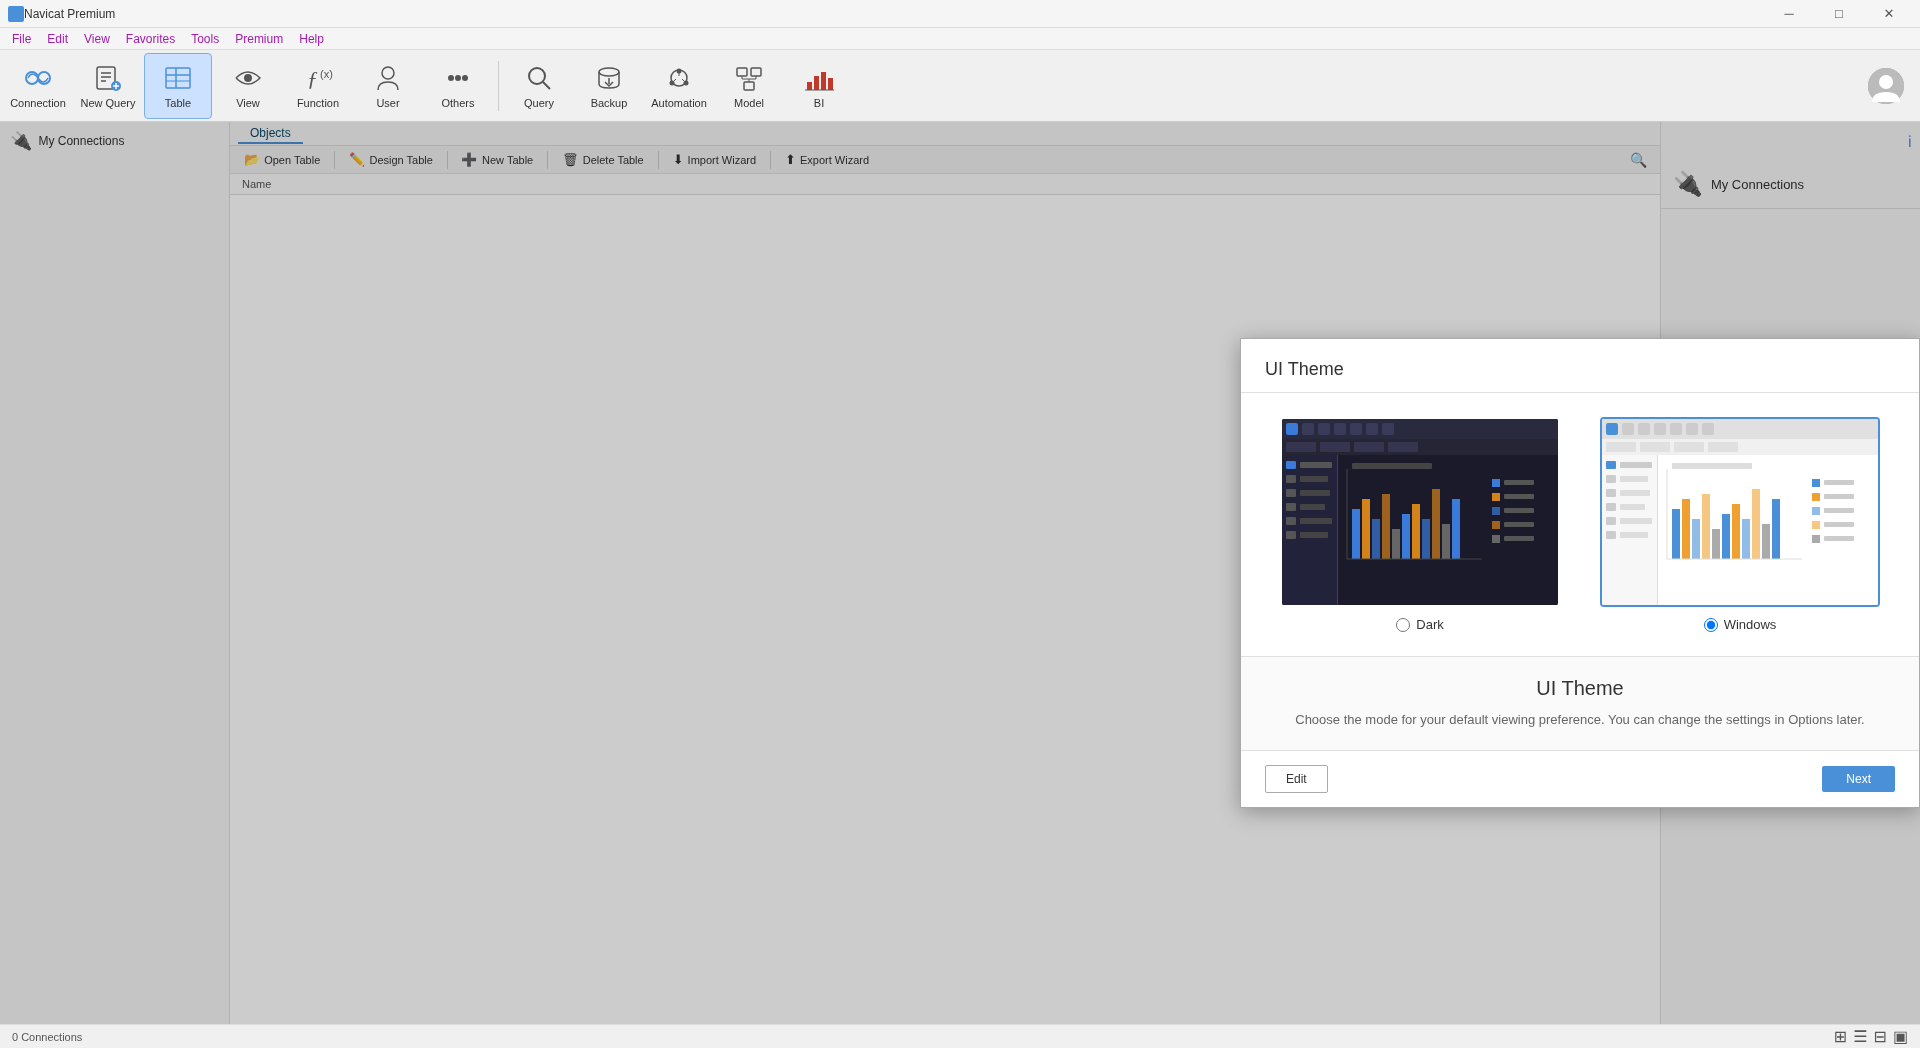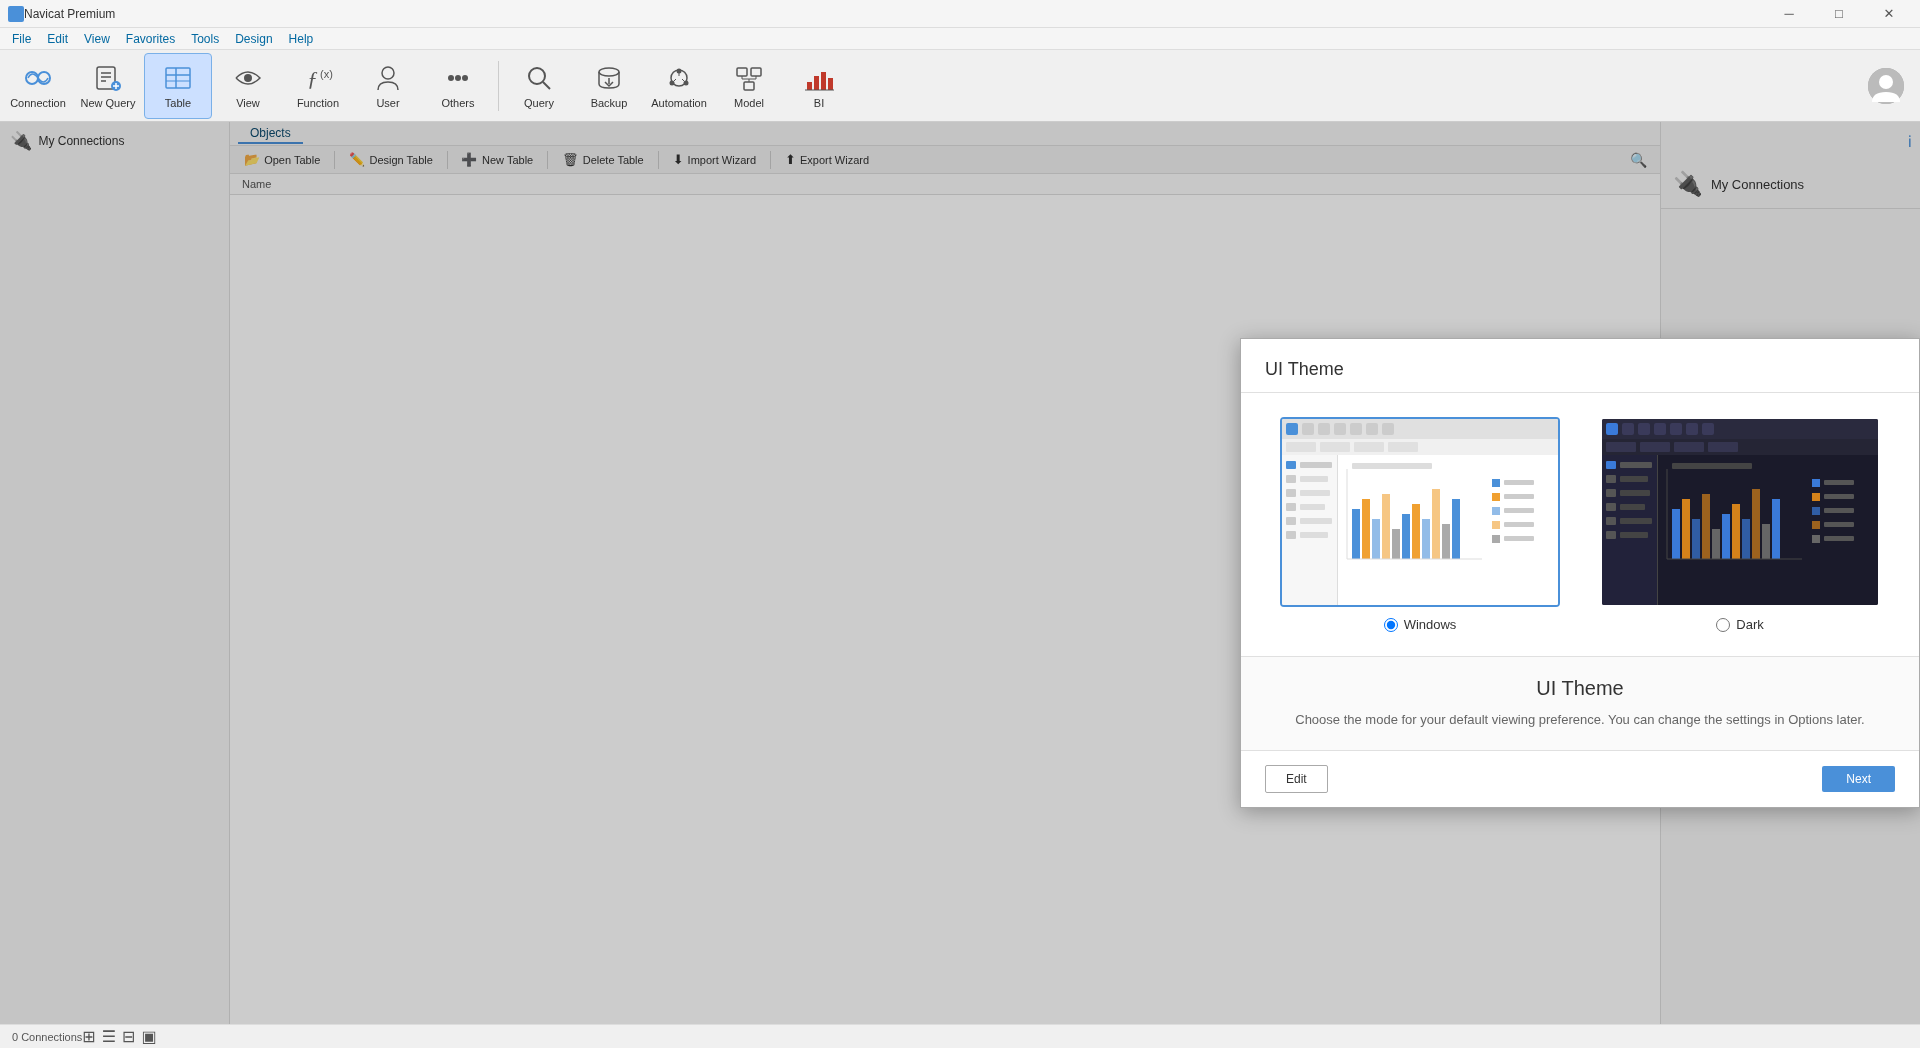--- a/index.html
+++ b/index.html
@@ -29,21 +29,21 @@
       background: #f5f5f5;
       height: 22px;
       display: flex;
       align-items: center;
       padding: 0 4px;
       border-bottom: 1px solid #ddd;
     }
     .menu-item {
       padding: 2px 8px;
       font-size: 12px;
-      color: #0369a1;
+      color: #a21caf;
       cursor: pointer;
       border-radius: 2px;
     }
 
     
     .toolbar {
       background: #f0f0f0;
       height: 72px;
       display: flex;
       align-items: center;
@@ -287,21 +287,21 @@
     
     .status-bar {
       height: 24px;
       background: #f0f0f0;
       border-top: 1px solid #ddd;
       display: flex;
       align-items: center;
       padding: 0 12px;
       font-size: 11px;
       color: #555;
-      justify-content: flex-start;
+      justify-content: space-between;
     }
     .status-right { display: flex; align-items: center; gap: 8px; }
     .taskbar-icons { display: flex; gap: 6px; align-items: center; }
     .taskbar-icon { font-size: 16px; color: #555; }
 
     
     .content-main-area {
       flex: 1;
       overflow: auto;
       position: relative;
@@ -321,21 +321,21 @@
     <button class="title-bar-btn close">✕</button>
   </div>
 </div>
 
 <div class="menu-bar">
   <span class="menu-item">File</span>
   <span class="menu-item">Edit</span>
   <span class="menu-item">View</span>
   <span class="menu-item">Favorites</span>
   <span class="menu-item">Tools</span>
-  <span class="menu-item">Design</span>
+  <span class="menu-item">Premium</span>
   <span class="menu-item">Help</span>
 </div>
 
 <div class="toolbar">
 
   <button class="toolbar-btn">
     <div class="toolbar-icon">
       <svg width="32" height="32" viewBox="0 0 32 32">
         <circle cx="10" cy="16" r="6" fill="none" stroke="#4a90d9" stroke-width="2"></circle>
         <circle cx="22" cy="16" r="6" fill="none" stroke="#4a90d9" stroke-width="2"></circle>
@@ -546,20 +546,97 @@
   <div class="dialog-overlay">
     <div class="dialog">
 
       <div class="dialog-title-section">
         <h2 class="dialog-title">UI Theme</h2>
       </div>
 
       <div class="dialog-body">
 
         <div class="theme-option">
+          <div class="theme-preview">
+            
+            <svg width="280" height="190" viewBox="0 0 280 190" xmlns="http://www.w3.org/2000/svg">
+
+              <rect width="280" height="190" fill="#1e1e2e"></rect>
+
+              <rect width="280" height="20" fill="#2a2a3e"></rect>
+
+              <rect x="4" y="4" width="12" height="12" rx="2" fill="#3a7ad9"></rect>
+              <rect x="20" y="4" width="12" height="12" rx="2" fill="#3a3a5a"></rect>
+              <rect x="36" y="4" width="12" height="12" rx="2" fill="#3a3a5a"></rect>
+              <rect x="52" y="4" width="12" height="12" rx="2" fill="#3a3a5a"></rect>
+              <rect x="68" y="4" width="12" height="12" rx="2" fill="#3a3a5a"></rect>
+              <rect x="84" y="4" width="12" height="12" rx="2" fill="#3a3a5a"></rect>
+              <rect x="100" y="4" width="12" height="12" rx="2" fill="#3a3a5a"></rect>
+
+              <rect x="0" y="20" width="280" height="16" fill="#252535"></rect>
+              <rect x="4" y="23" width="30" height="10" rx="1" fill="#353550"></rect>
+              <rect x="38" y="23" width="30" height="10" rx="1" fill="#353550"></rect>
+              <rect x="72" y="23" width="30" height="10" rx="1" fill="#353550"></rect>
+              <rect x="106" y="23" width="30" height="10" rx="1" fill="#353550"></rect>
+
+              <rect x="0" y="36" width="55" height="154" fill="#22223a"></rect>
+              <rect x="55" y="36" width="1" height="154" fill="#444"></rect>
+
+              <rect x="4" y="42" width="10" height="8" rx="1" fill="#3a7ad9"></rect>
+              <rect x="18" y="43" width="32" height="6" rx="1" fill="#555"></rect>
+              <rect x="4" y="56" width="10" height="8" rx="1" fill="#555"></rect>
+              <rect x="18" y="57" width="28" height="6" rx="1" fill="#444"></rect>
+              <rect x="4" y="70" width="10" height="8" rx="1" fill="#555"></rect>
+              <rect x="18" y="71" width="30" height="6" rx="1" fill="#444"></rect>
+              <rect x="4" y="84" width="10" height="8" rx="1" fill="#555"></rect>
+              <rect x="18" y="85" width="25" height="6" rx="1" fill="#444"></rect>
+              <rect x="4" y="98" width="10" height="8" rx="1" fill="#555"></rect>
+              <rect x="18" y="99" width="32" height="6" rx="1" fill="#444"></rect>
+              <rect x="4" y="112" width="10" height="8" rx="1" fill="#555"></rect>
+              <rect x="18" y="113" width="28" height="6" rx="1" fill="#444"></rect>
+
+              <rect x="56" y="36" width="224" height="154" fill="#1a1a2a"></rect>
+
+              <rect x="70" y="44" width="80" height="6" rx="1" fill="#444"></rect>
+
+              <rect x="70" y="90" width="8" height="50" fill="#3a7ad9"></rect>
+              <rect x="80" y="80" width="8" height="60" fill="#d4821a"></rect>
+              <rect x="90" y="100" width="8" height="40" fill="#3a7ad9" opacity="0.7"></rect>
+              <rect x="100" y="75" width="8" height="65" fill="#d4821a" opacity="0.7"></rect>
+              <rect x="110" y="110" width="8" height="30" fill="#666"></rect>
+              <rect x="120" y="95" width="8" height="45" fill="#3a7ad9"></rect>
+              <rect x="130" y="85" width="8" height="55" fill="#d4821a"></rect>
+              <rect x="140" y="100" width="8" height="40" fill="#3a7ad9" opacity="0.7"></rect>
+              <rect x="150" y="70" width="8" height="70" fill="#d4821a" opacity="0.7"></rect>
+              <rect x="160" y="105" width="8" height="35" fill="#666"></rect>
+              <rect x="170" y="80" width="8" height="60" fill="#3a7ad9"></rect>
+
+              <line x1="65" y1="140" x2="200" y2="140" stroke="#444" stroke-width="1"></line>
+
+              <line x1="65" y1="50" x2="65" y2="140" stroke="#444" stroke-width="1"></line>
+
+              <rect x="210" y="60" width="8" height="8" fill="#3a7ad9"></rect>
+              <rect x="222" y="61" width="30" height="5" rx="1" fill="#555"></rect>
+              <rect x="210" y="74" width="8" height="8" fill="#d4821a"></rect>
+              <rect x="222" y="75" width="30" height="5" rx="1" fill="#555"></rect>
+              <rect x="210" y="88" width="8" height="8" fill="#3a7ad9" opacity="0.7"></rect>
+              <rect x="222" y="89" width="30" height="5" rx="1" fill="#555"></rect>
+              <rect x="210" y="102" width="8" height="8" fill="#d4821a" opacity="0.7"></rect>
+              <rect x="222" y="103" width="30" height="5" rx="1" fill="#555"></rect>
+              <rect x="210" y="116" width="8" height="8" fill="#666"></rect>
+              <rect x="222" y="117" width="30" height="5" rx="1" fill="#555"></rect>
+            </svg>
+          </div>
+          <label class="theme-radio-label">
+            <input type="radio" class="theme-radio" name="theme" value="dark" style="">
+            <span>Dark</span>
+          </label>
+        </div>
+
+        <div class="theme-option">
           <div class="theme-preview selected">
             
             <svg width="280" height="190" viewBox="0 0 280 190" xmlns="http://www.w3.org/2000/svg">
 
               <rect width="280" height="190" fill="#f0f0f0"></rect>
 
               <rect width="280" height="20" fill="#e0e0e0"></rect>
 
               <rect x="4" y="4" width="12" height="12" rx="2" fill="#4a90d9"></rect>
               <rect x="20" y="4" width="12" height="12" rx="2" fill="#ccc"></rect>
@@ -622,97 +699,20 @@
               <rect x="210" y="116" width="8" height="8" fill="#aaa"></rect>
               <rect x="222" y="117" width="30" height="5" rx="1" fill="#ccc"></rect>
             </svg>
           </div>
           <label class="theme-radio-label">
             <input type="radio" class="theme-radio" name="theme" value="windows" checked="" style="">
             <span>Windows</span>
           </label>
         </div>
 
-        <div class="theme-option">
-          <div class="theme-preview">
-            
-            <svg width="280" height="190" viewBox="0 0 280 190" xmlns="http://www.w3.org/2000/svg">
-
-              <rect width="280" height="190" fill="#1e1e2e"></rect>
-
-              <rect width="280" height="20" fill="#2a2a3e"></rect>
-
-              <rect x="4" y="4" width="12" height="12" rx="2" fill="#3a7ad9"></rect>
-              <rect x="20" y="4" width="12" height="12" rx="2" fill="#3a3a5a"></rect>
-              <rect x="36" y="4" width="12" height="12" rx="2" fill="#3a3a5a"></rect>
-              <rect x="52" y="4" width="12" height="12" rx="2" fill="#3a3a5a"></rect>
-              <rect x="68" y="4" width="12" height="12" rx="2" fill="#3a3a5a"></rect>
-              <rect x="84" y="4" width="12" height="12" rx="2" fill="#3a3a5a"></rect>
-              <rect x="100" y="4" width="12" height="12" rx="2" fill="#3a3a5a"></rect>
-
-              <rect x="0" y="20" width="280" height="16" fill="#252535"></rect>
-              <rect x="4" y="23" width="30" height="10" rx="1" fill="#353550"></rect>
-              <rect x="38" y="23" width="30" height="10" rx="1" fill="#353550"></rect>
-              <rect x="72" y="23" width="30" height="10" rx="1" fill="#353550"></rect>
-              <rect x="106" y="23" width="30" height="10" rx="1" fill="#353550"></rect>
-
-              <rect x="0" y="36" width="55" height="154" fill="#22223a"></rect>
-              <rect x="55" y="36" width="1" height="154" fill="#444"></rect>
-
-              <rect x="4" y="42" width="10" height="8" rx="1" fill="#3a7ad9"></rect>
-              <rect x="18" y="43" width="32" height="6" rx="1" fill="#555"></rect>
-              <rect x="4" y="56" width="10" height="8" rx="1" fill="#555"></rect>
-              <rect x="18" y="57" width="28" height="6" rx="1" fill="#444"></rect>
-              <rect x="4" y="70" width="10" height="8" rx="1" fill="#555"></rect>
-              <rect x="18" y="71" width="30" height="6" rx="1" fill="#444"></rect>
-              <rect x="4" y="84" width="10" height="8" rx="1" fill="#555"></rect>
-              <rect x="18" y="85" width="25" height="6" rx="1" fill="#444"></rect>
-              <rect x="4" y="98" width="10" height="8" rx="1" fill="#555"></rect>
-              <rect x="18" y="99" width="32" height="6" rx="1" fill="#444"></rect>
-              <rect x="4" y="112" width="10" height="8" rx="1" fill="#555"></rect>
-              <rect x="18" y="113" width="28" height="6" rx="1" fill="#444"></rect>
-
-              <rect x="56" y="36" width="224" height="154" fill="#1a1a2a"></rect>
-
-              <rect x="70" y="44" width="80" height="6" rx="1" fill="#444"></rect>
-
-              <rect x="70" y="90" width="8" height="50" fill="#3a7ad9"></rect>
-              <rect x="80" y="80" width="8" height="60" fill="#d4821a"></rect>
-              <rect x="90" y="100" width="8" height="40" fill="#3a7ad9" opacity="0.7"></rect>
-              <rect x="100" y="75" width="8" height="65" fill="#d4821a" opacity="0.7"></rect>
-              <rect x="110" y="110" width="8" height="30" fill="#666"></rect>
-              <rect x="120" y="95" width="8" height="45" fill="#3a7ad9"></rect>
-              <rect x="130" y="85" width="8" height="55" fill="#d4821a"></rect>
-              <rect x="140" y="100" width="8" height="40" fill="#3a7ad9" opacity="0.7"></rect>
-              <rect x="150" y="70" width="8" height="70" fill="#d4821a" opacity="0.7"></rect>
-              <rect x="160" y="105" width="8" height="35" fill="#666"></rect>
-              <rect x="170" y="80" width="8" height="60" fill="#3a7ad9"></rect>
-
-              <line x1="65" y1="140" x2="200" y2="140" stroke="#444" stroke-width="1"></line>
-
-              <line x1="65" y1="50" x2="65" y2="140" stroke="#444" stroke-width="1"></line>
-
-              <rect x="210" y="60" width="8" height="8" fill="#3a7ad9"></rect>
-              <rect x="222" y="61" width="30" height="5" rx="1" fill="#555"></rect>
-              <rect x="210" y="74" width="8" height="8" fill="#d4821a"></rect>
-              <rect x="222" y="75" width="30" height="5" rx="1" fill="#555"></rect>
-              <rect x="210" y="88" width="8" height="8" fill="#3a7ad9" opacity="0.7"></rect>
-              <rect x="222" y="89" width="30" height="5" rx="1" fill="#555"></rect>
-              <rect x="210" y="102" width="8" height="8" fill="#d4821a" opacity="0.7"></rect>
-              <rect x="222" y="103" width="30" height="5" rx="1" fill="#555"></rect>
-              <rect x="210" y="116" width="8" height="8" fill="#666"></rect>
-              <rect x="222" y="117" width="30" height="5" rx="1" fill="#555"></rect>
-            </svg>
-          </div>
-          <label class="theme-radio-label">
-            <input type="radio" class="theme-radio" name="theme" value="dark" style="">
-            <span>Dark</span>
-          </label>
-        </div>
-
       </div>
 
       <div class="dialog-info-section">
         <h3 class="dialog-info-title">UI Theme</h3>
         <p class="dialog-info-text">Choose the mode for your default viewing preference. You can change the settings in Options later.</p>
       </div>
 
       <div class="dialog-footer">
         <button class="btn-back">Edit</button>
         <button class="btn-next">Next</button>

